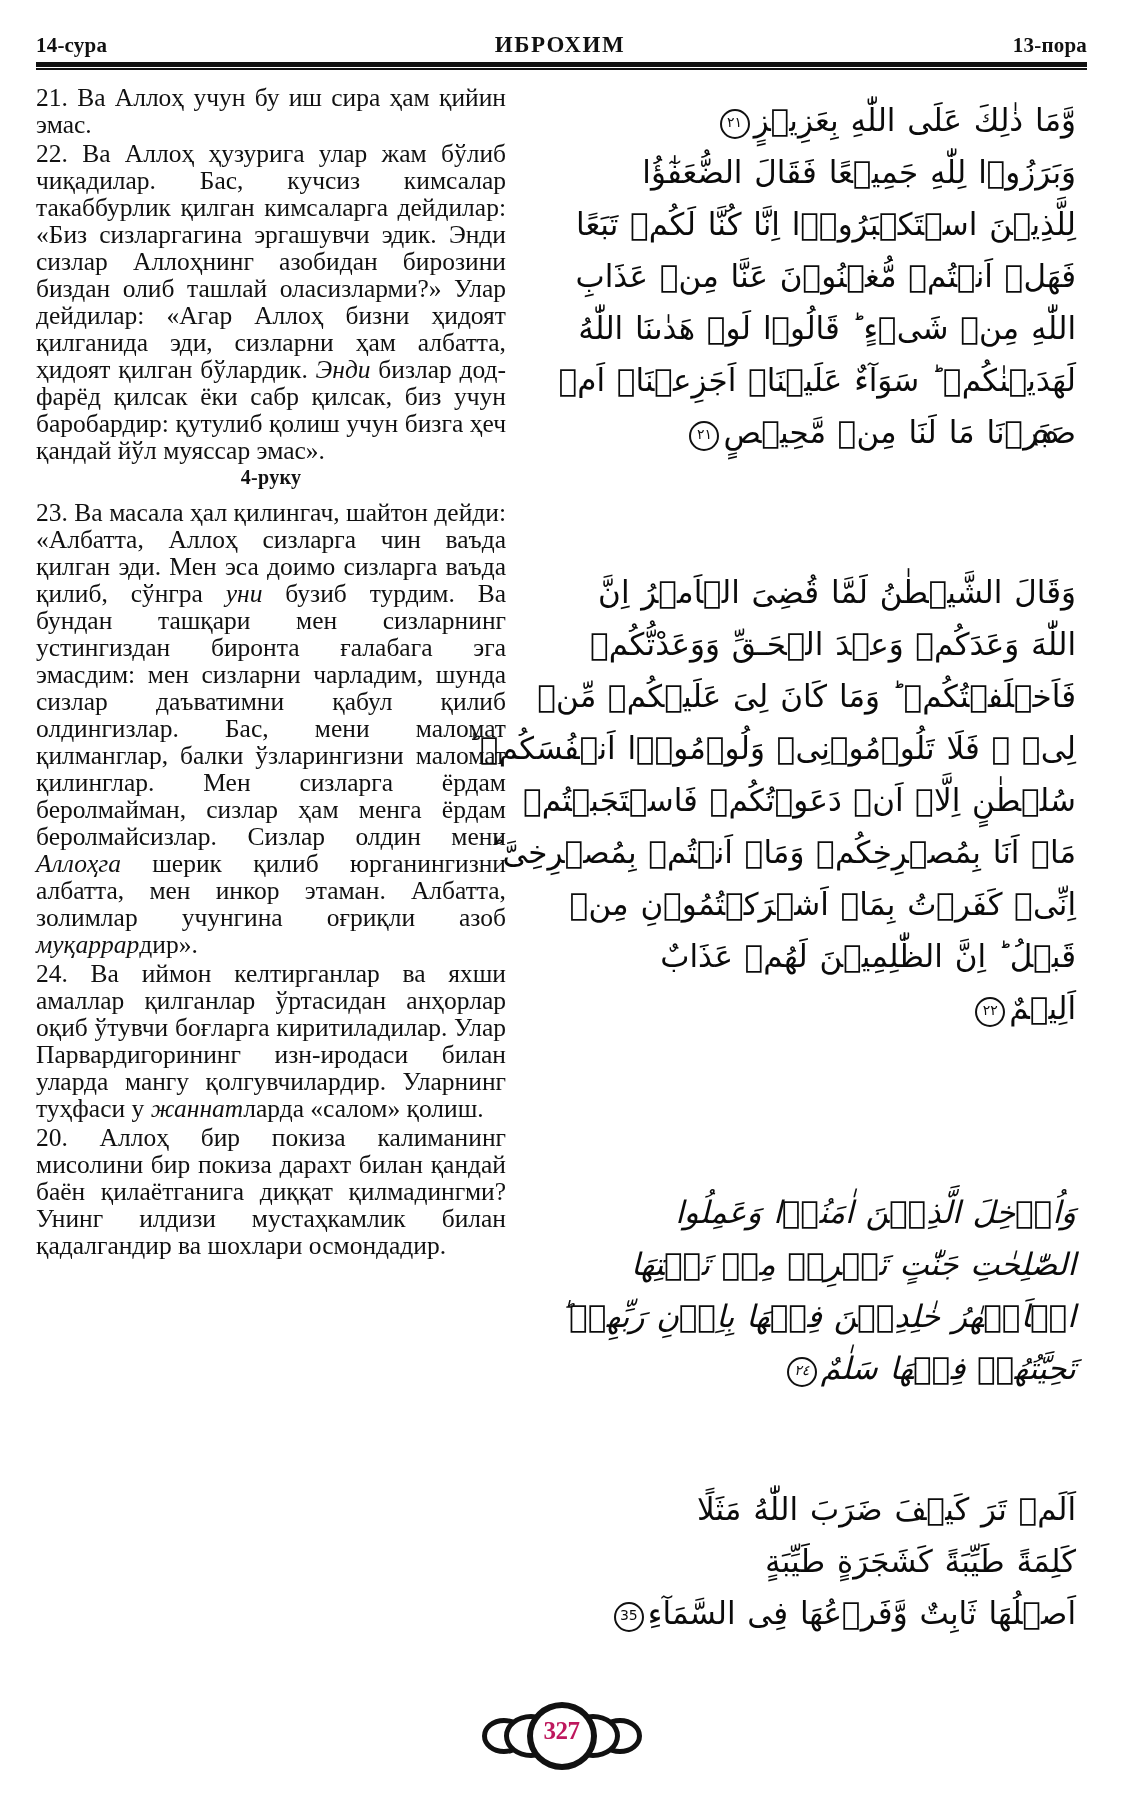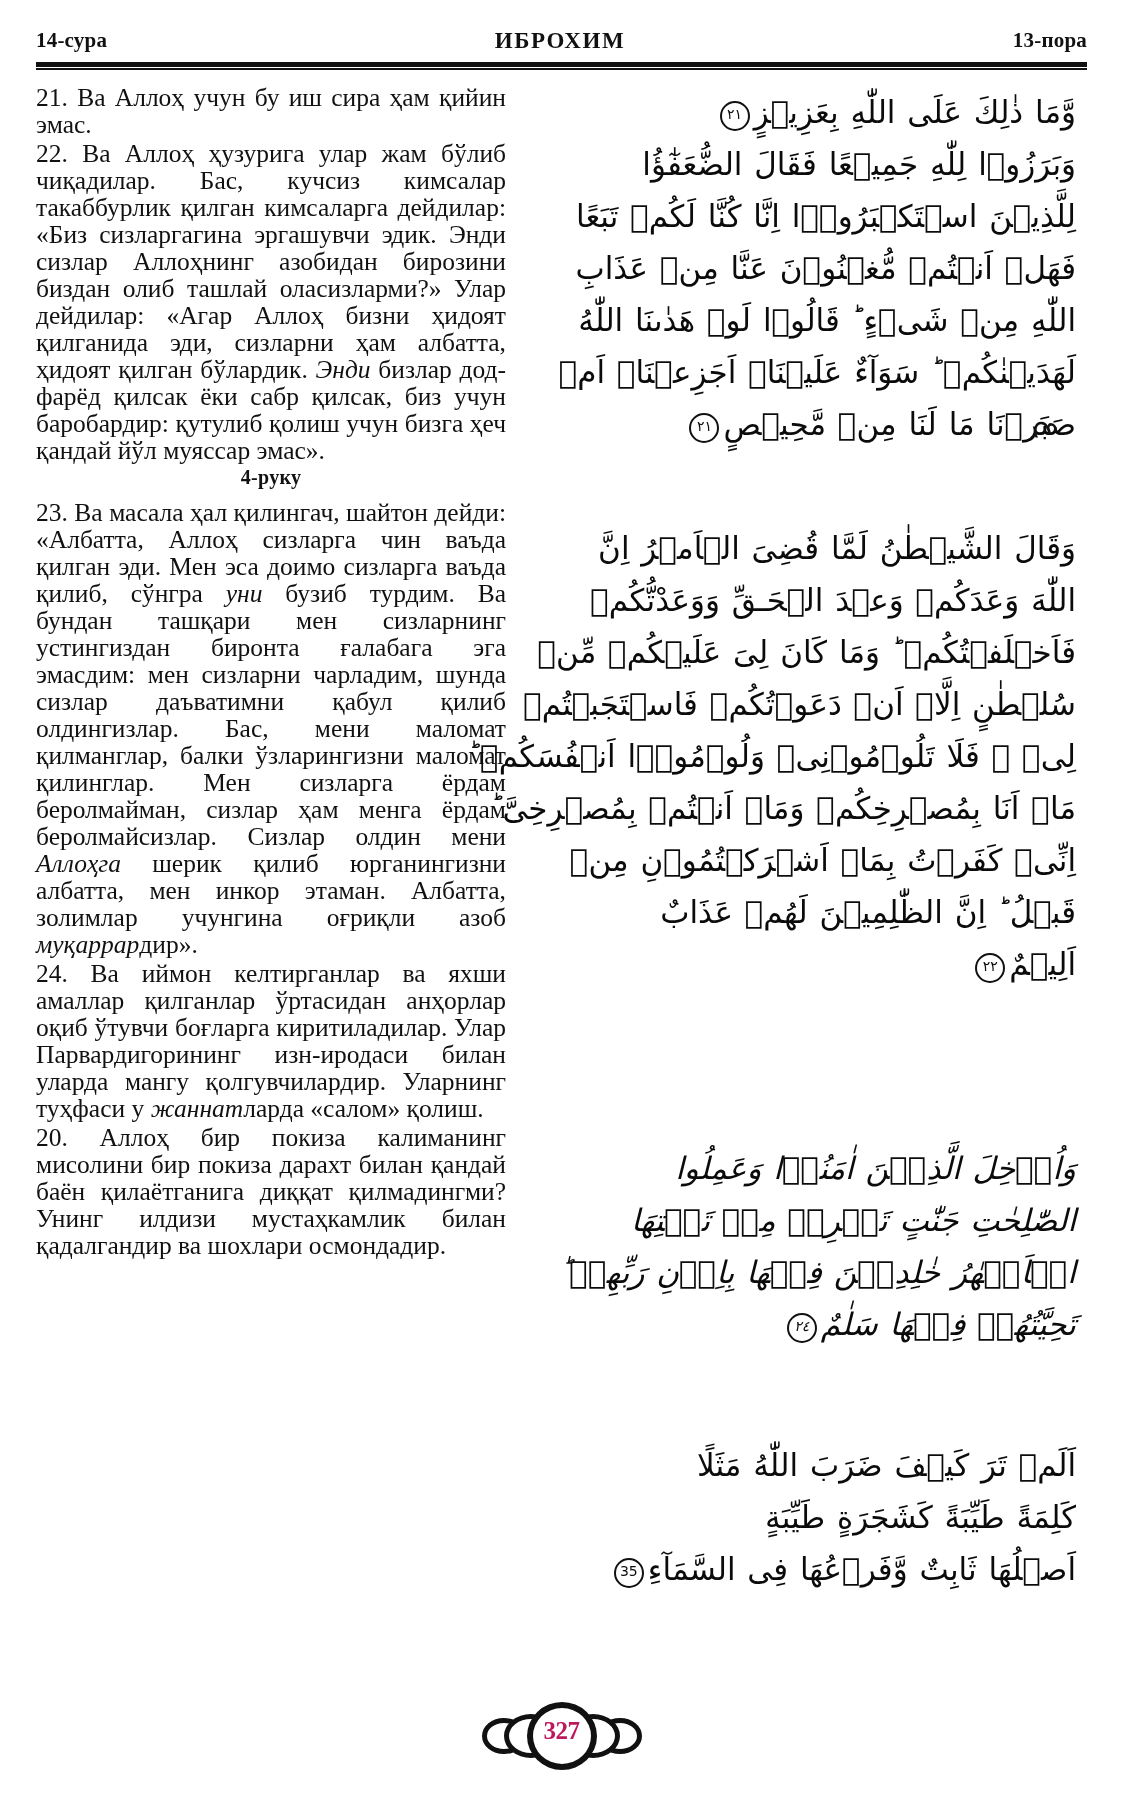--- a/index.html
+++ b/index.html
@@ -22,21 +22,21 @@
   }
 
   
   .runhead {
     position: absolute;
     left: 36px;
     right: 36px;
     top: 28px;
     height: 34px;
     display: flex;
-    align-items: flex-start;
+    align-items: center;
     justify-content: space-between;
     font-size: 21px;
     font-weight: 700;
     letter-spacing: 0.2px;
   }
   .runhead .side {
     flex: 0 0 auto;
     white-space: nowrap;
   }
   .runhead .center {
@@ -77,21 +77,21 @@
 
   .col-uz {
     position: absolute;
     left: 36px;
     top: 0;
     width: 470px;
   }
   .col-ar {
     position: absolute;
     left: 516px;
-    top: 0;
+    top: 8px;
     width: 560px;
     direction: rtl;
   }
 
   
   .uz-para {
     font-size: 25.5px;
     line-height: 27px;
     text-align: justify;
     text-justify: inter-word;
@@ -122,21 +122,21 @@
     line-height: 52px;
     letter-spacing: 0px;
     word-spacing: 2px;
     color: #0b0b0b;
   }
   .ar-line {
     white-space: nowrap;
     display: block;
   }
   .ar-block.blk1 { margin-top: 4px; }
-  .ar-block.blk2 { margin-top: 72px; }
+  .ar-block.blk2 { margin-top: 108px; }
   .ar-block.blk3 { margin-top: 152px; font-style: italic; }
   .ar-block.blk4 { margin-top: 89px; }
 
   .ayah-num {
     display: inline-block;
     border: 2px solid #111;
     border-radius: 50%;
     width: 26px;
     height: 26px;
     line-height: 23px;
@@ -276,22 +276,22 @@
         <span class="ar-line">فَهَلۡ اَنۡتُمۡ مُّغۡنُوۡنَ عَنَّا مِنۡ عَذَابِ</span>
         <span class="ar-line">اللّٰهِ مِنۡ شَىۡءٍ ؕ قَالُوۡا لَوۡ هَدٰٮنَا اللّٰهُ</span>
         <span class="ar-line">لَهَدَيۡنٰكُمۡ ؕ سَوَآءٌ عَلَيۡنَاۤ اَجَزِعۡنَاۤ اَمۡ</span>
         <span class="ar-line"><span>صَبَرۡنَا مَا لَنَا مِنۡ مَّحِيۡصٍ</span><span class="ayah-num">٢١</span></span>
       </div>
 
       <div class="ar-block blk2">
         <span class="ar-line">وَقَالَ الشَّيۡطٰنُ لَمَّا قُضِىَ الۡاَمۡرُ اِنَّ</span>
         <span class="ar-line">اللّٰهَ وَعَدَكُمۡ وَعۡدَ الۡحَـقِّ وَوَعَدْتُّكُمۡ</span>
         <span class="ar-line">فَاَخۡلَفۡتُكُمۡ ؕ وَمَا كَانَ لِىَ عَلَيۡكُمۡ مِّنۡ</span>
+        <span class="ar-line">لِىۡ ۚ فَلَا تَلُوۡمُوۡنِىۡ وَلُوۡمُوۡۤا اَنۡفُسَكُمۡ ؕ</span>
         <span class="ar-line">سُلۡطٰنٍ اِلَّاۤ اَنۡ دَعَوۡتُكُمۡ فَاسۡتَجَبۡتُمۡ</span>
-        <span class="ar-line">لِىۡ ۚ فَلَا تَلُوۡمُوۡنِىۡ وَلُوۡمُوۡۤا اَنۡفُسَكُمۡ ؕ</span>
         <span class="ar-line">مَاۤ اَنَا بِمُصۡرِخِكُمۡ وَمَاۤ اَنۡتُمۡ بِمُصۡرِخِىَّ ؕ</span>
         <span class="ar-line">اِنِّىۡ كَفَرۡتُ بِمَاۤ اَشۡرَكۡتُمُوۡنِ مِنۡ</span>
         <span class="ar-line">قَبۡلُ ؕ اِنَّ الظّٰلِمِيۡنَ لَهُمۡ عَذَابٌ</span>
         <span class="ar-line"><span>اَلِيۡمٌ</span><span class="ayah-num">٢٢</span></span>
       </div>
 
       <div class="ar-block blk3">
         <span class="ar-line">وَاُدۡخِلَ الَّذِيۡنَ اٰمَنُوۡا وَعَمِلُوا</span>
         <span class="ar-line">الصّٰلِحٰتِ جَنّٰتٍ تَجۡرِىۡ مِنۡ تَحۡتِهَا</span>
         <span class="ar-line">الۡاَنۡهٰرُ خٰلِدِيۡنَ فِيۡهَا بِاِذۡنِ رَبِّهِمۡ ؕ</span>

